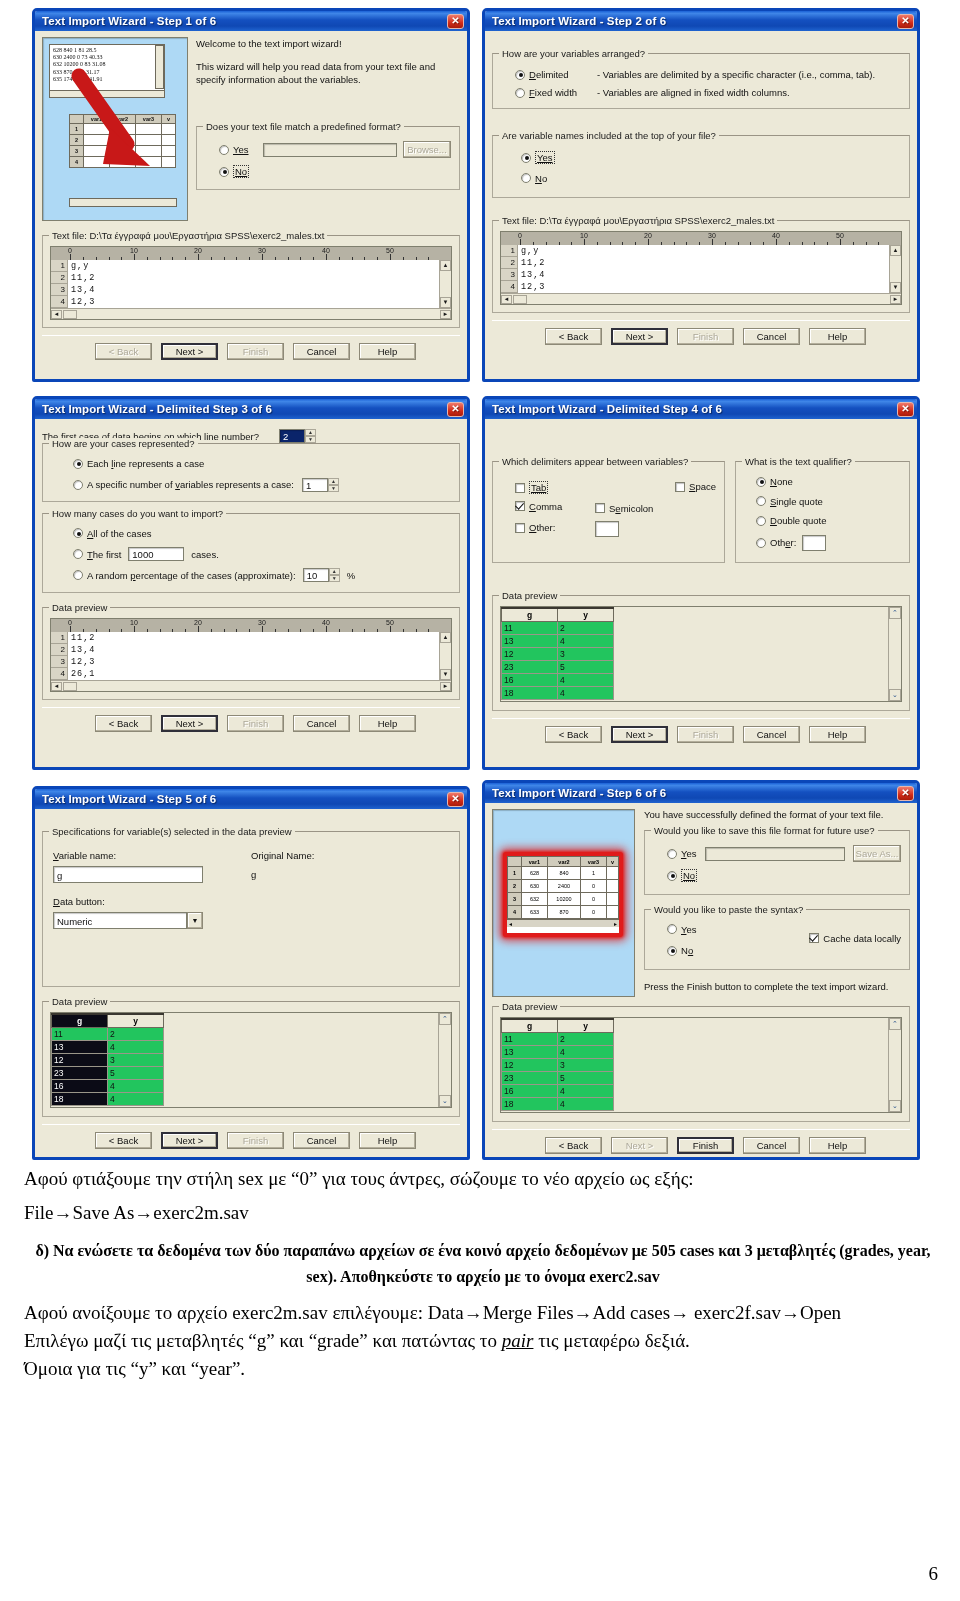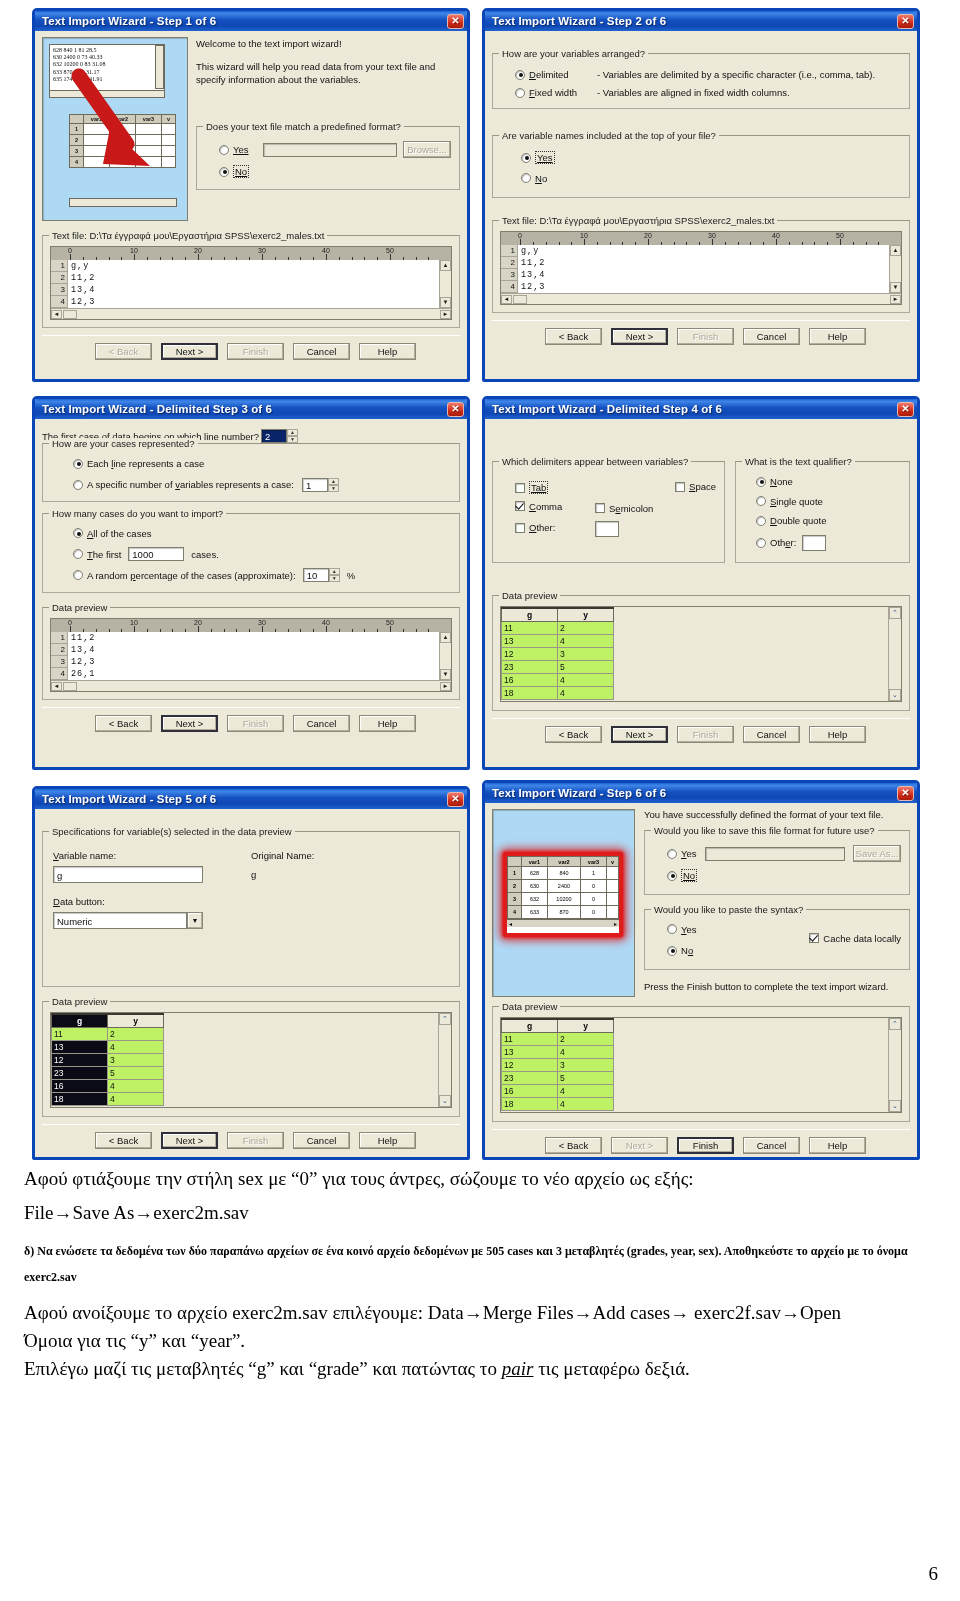--- a/index.html
+++ b/index.html
@@ -132,21 +132,21 @@
   .hsb .thumb{ width:14px; height:9px; border:1px solid #a8a496; background:#ece9d8; margin-left:1px;}
 
   
   .dgwrap{ border:1px solid #7f7f6e; background:#ece9d8; display:flex; box-shadow: inset 1px 1px 1px rgba(0,0,0,.2);}
   .dgtbl{ border-collapse:collapse; font-family:"Liberation Sans",sans-serif; font-size:8.5px; }
   .dgtbl th{
     background:#ece9d8; border:1px solid #6e6a5c; border-top:2px solid #3a3730;
     font-size:8.5px; font-weight:bold; width:56px; height:11px; color:#000;
   }
   .dgtbl td{
-    background:#bef264; border:1px solid #9a9689; height:11px; width:56px;
+    background:#22c55e; border:1px solid #9a9689; height:11px; width:56px;
     padding-left:2px; color:#111; font-size:8.5px;
   }
   .dgtbl th.sel{ background:#0b0b16; color:#fff; }
   .dgtbl td.sel{ background:#0b0b16; color:#fff; }
 
   
   .bluepanel{
     background:#aed9f5; border:1px solid #7f7f6e;
     box-shadow: inset 1px 1px 1px rgba(0,0,0,.2);
     position:relative;
@@ -176,21 +176,21 @@
   }
 
   
   .textblock{
     position:absolute; left:24px; top:1166px; width:918px;
     font-family:"Liberation Serif", serif;
     color:#000;
   }
   .textblock p{ margin:0 0 2px 0; }
   .t-norm{ font-size:19px; line-height:26px; }
-  .t-bold{ font-size:12px; line-height:26px; font-weight:bold; }
+  .t-bold{ font-size:16px; line-height:26px; font-weight:bold;text-align:center; }
   .pgnum{
     position:absolute; right:22px; bottom:16px;
     font-family:"Liberation Serif",serif; font-size:19px; color:#000;
   }
   .ul-it{ text-decoration:underline; font-style:italic; }
 </style>
 </head>
 <body>
 
 <div class="dlg-grid">
@@ -482,21 +482,21 @@
       </div>
     </div>
   </div>
 
   <div class="dlg" style="left:32px; top:396px; width:438px; height:374px;">
     <div class="titlebar">
       <span>Text Import Wizard - Delimited Step 3 of 6</span>
       <span class="closebtn">✕</span>
     </div>
     <div class="dlg-body">
-      <div style="display:flex; align-items:center; gap:2px; margin-top:4px;">
+      <div style="display:flex; align-items:center; gap:20px; margin-top:4px;">
         <span style="font-size:9.5px;color:#111;">The first case of data begins on which line number?</span>
         <span class="spin">
           <span class="tbox" style="background:#fff;color:#fff;background-image:linear-gradient(#0a246a,#0a246a);width:26px;">2</span>
           <span class="spinbtns">
               <div>▲</div>
               <div>▼</div>
             </span>
         </span>
       </div>
 
@@ -1005,17 +1005,17 @@
       </div>
     </div>
   </div>
 </div>
 
 <div class="textblock">
   <p class="t-norm">Αφού φτιάξουμε την στήλη sex με “0” για τους άντρες, σώζουμε το νέο αρχείο ως εξής:</p>
   <p class="t-norm" style="margin-top:8px;">File→Save As→exerc2m.sav</p>
   <p class="t-bold" style="margin-top:12px;">δ) Να ενώσετε τα δεδομένα των δύο παραπάνω αρχείων σε ένα κοινό αρχείο δεδομένων με 505 cases και 3 μεταβλητές (grades, year, sex). Αποθηκεύστε το αρχείο με το όνομα exerc2.sav</p>
   <p class="t-norm" style="margin-top:10px;">Αφού ανοίξουμε το αρχείο exerc2m.sav επιλέγουμε: Data→Merge Files→Add cases→ exerc2f.sav→Open</p>
+  <p class="t-norm"><span>Επιλέγω μαζί τις μεταβλητές “g” και “grade” και πατώντας το </span><span class="ul-it">pair</span><span> τις μεταφέρω δεξιά.</span></p>
   <p class="t-norm">Όμοια για τις “y” και “year”.</p>
-  <p class="t-norm"><span>Επιλέγω μαζί τις μεταβλητές “g” και “grade” και πατώντας το </span><span class="ul-it">pair</span><span> τις μεταφέρω δεξιά.</span></p>
 </div>
 
 <div class="pgnum">6</div>
 
 </body></html>

